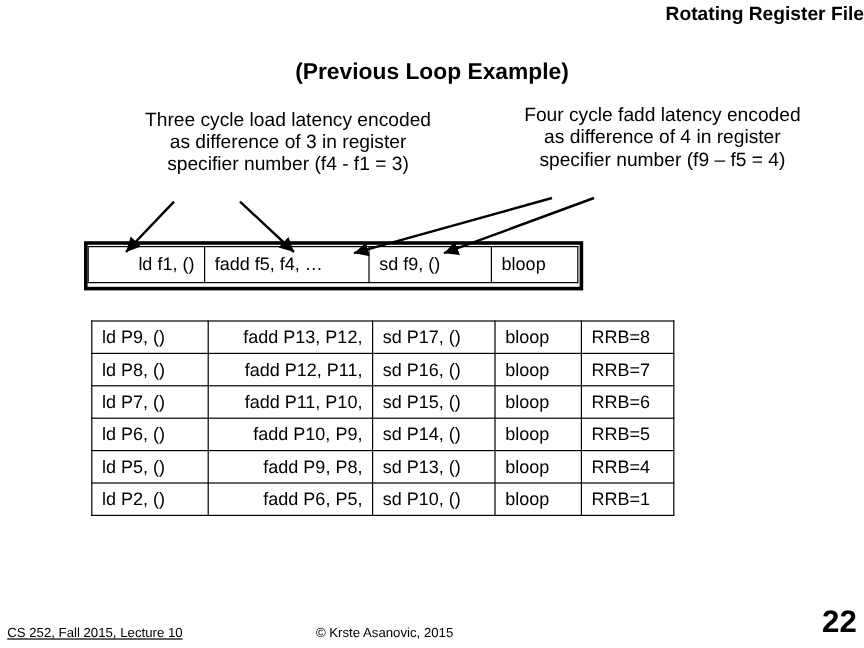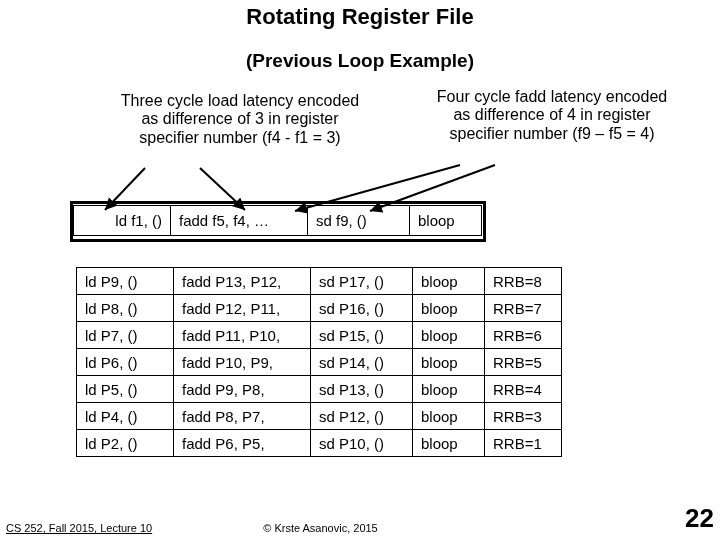--- a/index.html
+++ b/index.html
@@ -15,23 +15,23 @@
   .slide {
     position: relative;
     width: 720px;
     height: 540px;
   }
   .title {
     position: absolute;
     top: 4px;
     left: 0;
     width: 720px;
-    text-align: center;
+    text-align: right;
     font-weight: 900;
-    font-size: 22px;
+    font-size: 16px;
   }
   .subtitle {
     position: absolute;
     top: 50px;
     left: 0;
     width: 720px;
     text-align: center;
     font-weight: 900;
     font-size: 19px;
   }
@@ -55,21 +55,21 @@
     font-family: Arial, Helvetica, sans-serif;
     font-size: 15px;
   }
   table.maintbl td {
     border: 1px solid #000;
     padding: 3px 8px 3px 8px;
     white-space: nowrap;
     height: 20px;
   }
   table.maintbl td.c0 { width: 80px; }
-  table.maintbl td.c1 { width: 120px; }
+  table.maintbl td.c1 { width: 120px; text-align: right; }
   table.maintbl td.c2 { width: 85px; }
   table.maintbl td.c3 { width: 55px; }
   table.maintbl td.c4 { width: 60px; }
 
   table.hdrtbl {
     position: absolute;
     left: 73px;
     top: 205px;
     border-collapse: collapse;
     font-family: Arial, Helvetica, sans-serif;
@@ -190,27 +190,20 @@
       <td class="c4">RRB=5</td>
     </tr>
     <tr>
       <td class="c0">ld P5, ()</td>
       <td class="c1">fadd P9, P8,</td>
       <td class="c2">sd P13, ()</td>
       <td class="c3">bloop</td>
       <td class="c4">RRB=4</td>
     </tr>
     <tr>
-      <td class="c0">ld P4, ()</td>
-      <td class="c1">fadd P8, P7,</td>
-      <td class="c2">sd P12, ()</td>
-      <td class="c3">bloop</td>
-      <td class="c4">RRB=3</td>
-    </tr>
-    <tr>
       <td class="c0">ld P2, ()</td>
       <td class="c1">fadd P6, P5,</td>
       <td class="c2">sd P10, ()</td>
       <td class="c3">bloop</td>
       <td class="c4">RRB=1</td>
     </tr>
   </tbody>
     </table>
 
   <div class="footer-left">CS 252, Fall 2015, Lecture 10</div>

